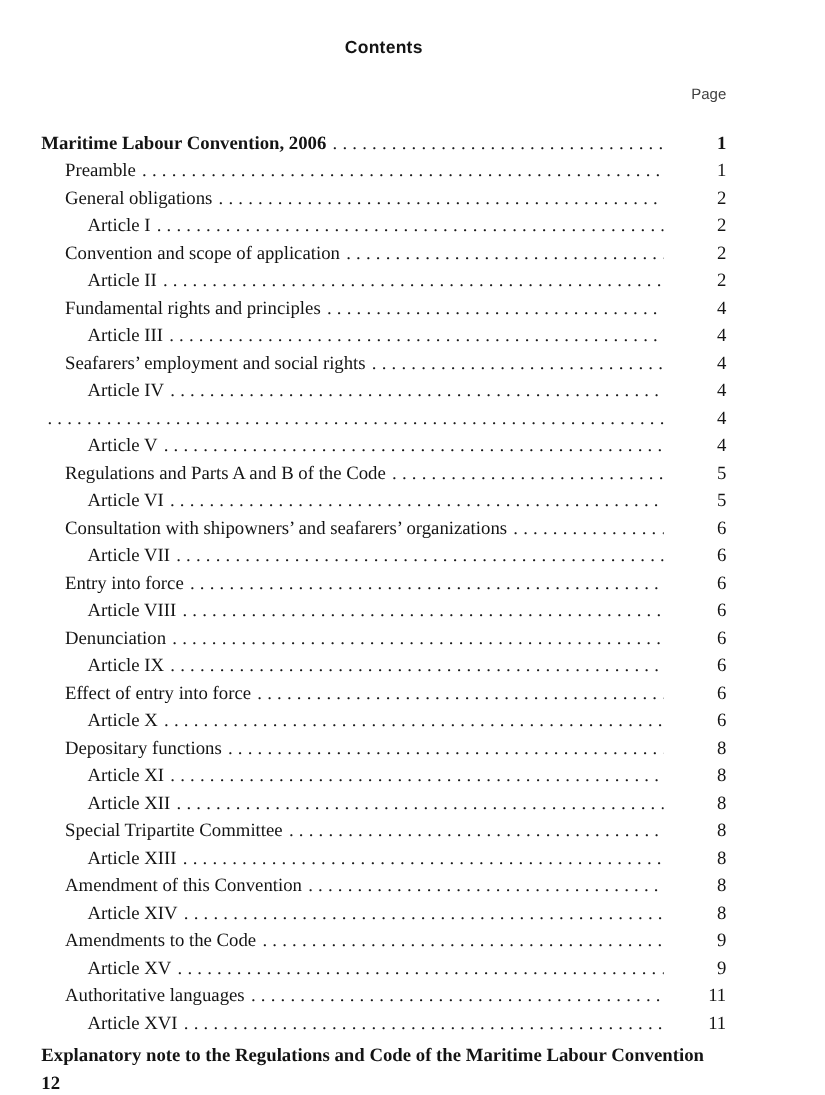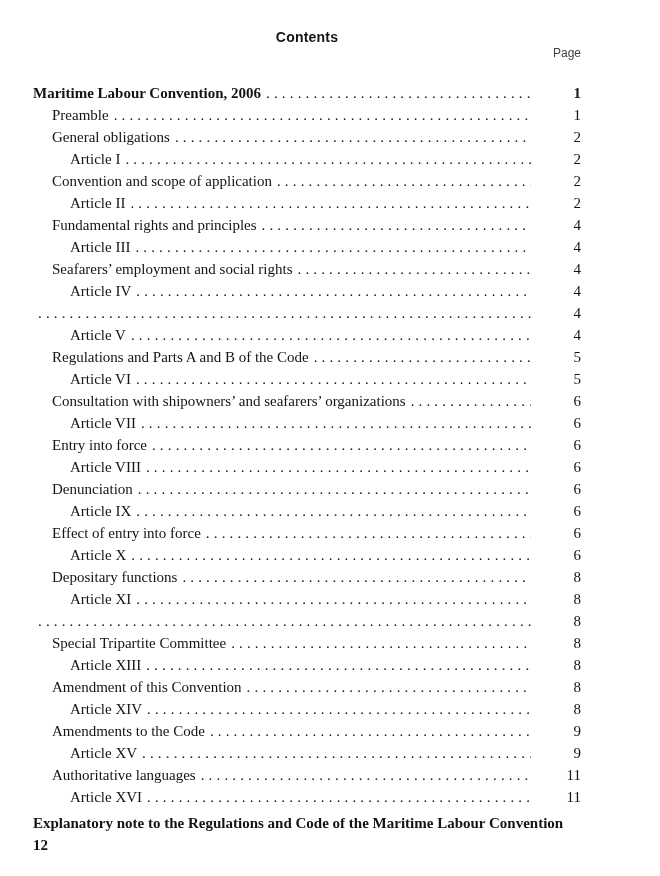--- a/index.html
+++ b/index.html
@@ -22,20 +22,21 @@
     margin: 0;
     text-align: center;
     font-family: "Liberation Sans", sans-serif;
     font-weight: bold;
     font-size: 14px;
     line-height: 18px;
     color: #141414;
     letter-spacing: 0.2px;
   }
   .page-col-label {
+    margin-top: 22px;
     text-align: right;
     font-family: "Liberation Sans", sans-serif;
     font-size: 12px;
     line-height: 15px;
     color: #414141;
   }
   .toc {
     margin-top: 21px;
   }
   .row {
@@ -189,20 +190,21 @@
         <span class="t">Depositary functions</span>
         <span class="leader">. . . . . . . . . . . . . . . . . . . . . . . . . . . . . . . . . . . . . . . . . . . . . . . . . . . . . . . . . . . . . . . . . . . . . . . . . . . . . . . . . . . . . . . . . . . . . . . . . . . . . . . . . . . . . . . . . . . . . . . . </span>
         <span class="pg">8</span>
       </div>
       <div class="row lvl2">
         <span class="t">Article XI</span>
         <span class="leader">. . . . . . . . . . . . . . . . . . . . . . . . . . . . . . . . . . . . . . . . . . . . . . . . . . . . . . . . . . . . . . . . . . . . . . . . . . . . . . . . . . . . . . . . . . . . . . . . . . . . . . . . . . . . . . . . . . . . . . . . </span>
         <span class="pg">8</span>
       </div>
       <div class="row lvl2">
+        <span class="t">Article XII</span>
         <span class="leader">. . . . . . . . . . . . . . . . . . . . . . . . . . . . . . . . . . . . . . . . . . . . . . . . . . . . . . . . . . . . . . . . . . . . . . . . . . . . . . . . . . . . . . . . . . . . . . . . . . . . . . . . . . . . . . . . . . . . . . . . </span>
         <span class="pg">8</span>
       </div>
       <div class="row lvl1">
         <span class="t">Special Tripartite Committee</span>
         <span class="leader">. . . . . . . . . . . . . . . . . . . . . . . . . . . . . . . . . . . . . . . . . . . . . . . . . . . . . . . . . . . . . . . . . . . . . . . . . . . . . . . . . . . . . . . . . . . . . . . . . . . . . . . . . . . . . . . . . . . . . . . . </span>
         <span class="pg">8</span>
       </div>
       <div class="row lvl2">
         <span class="t">Article XIII</span>

